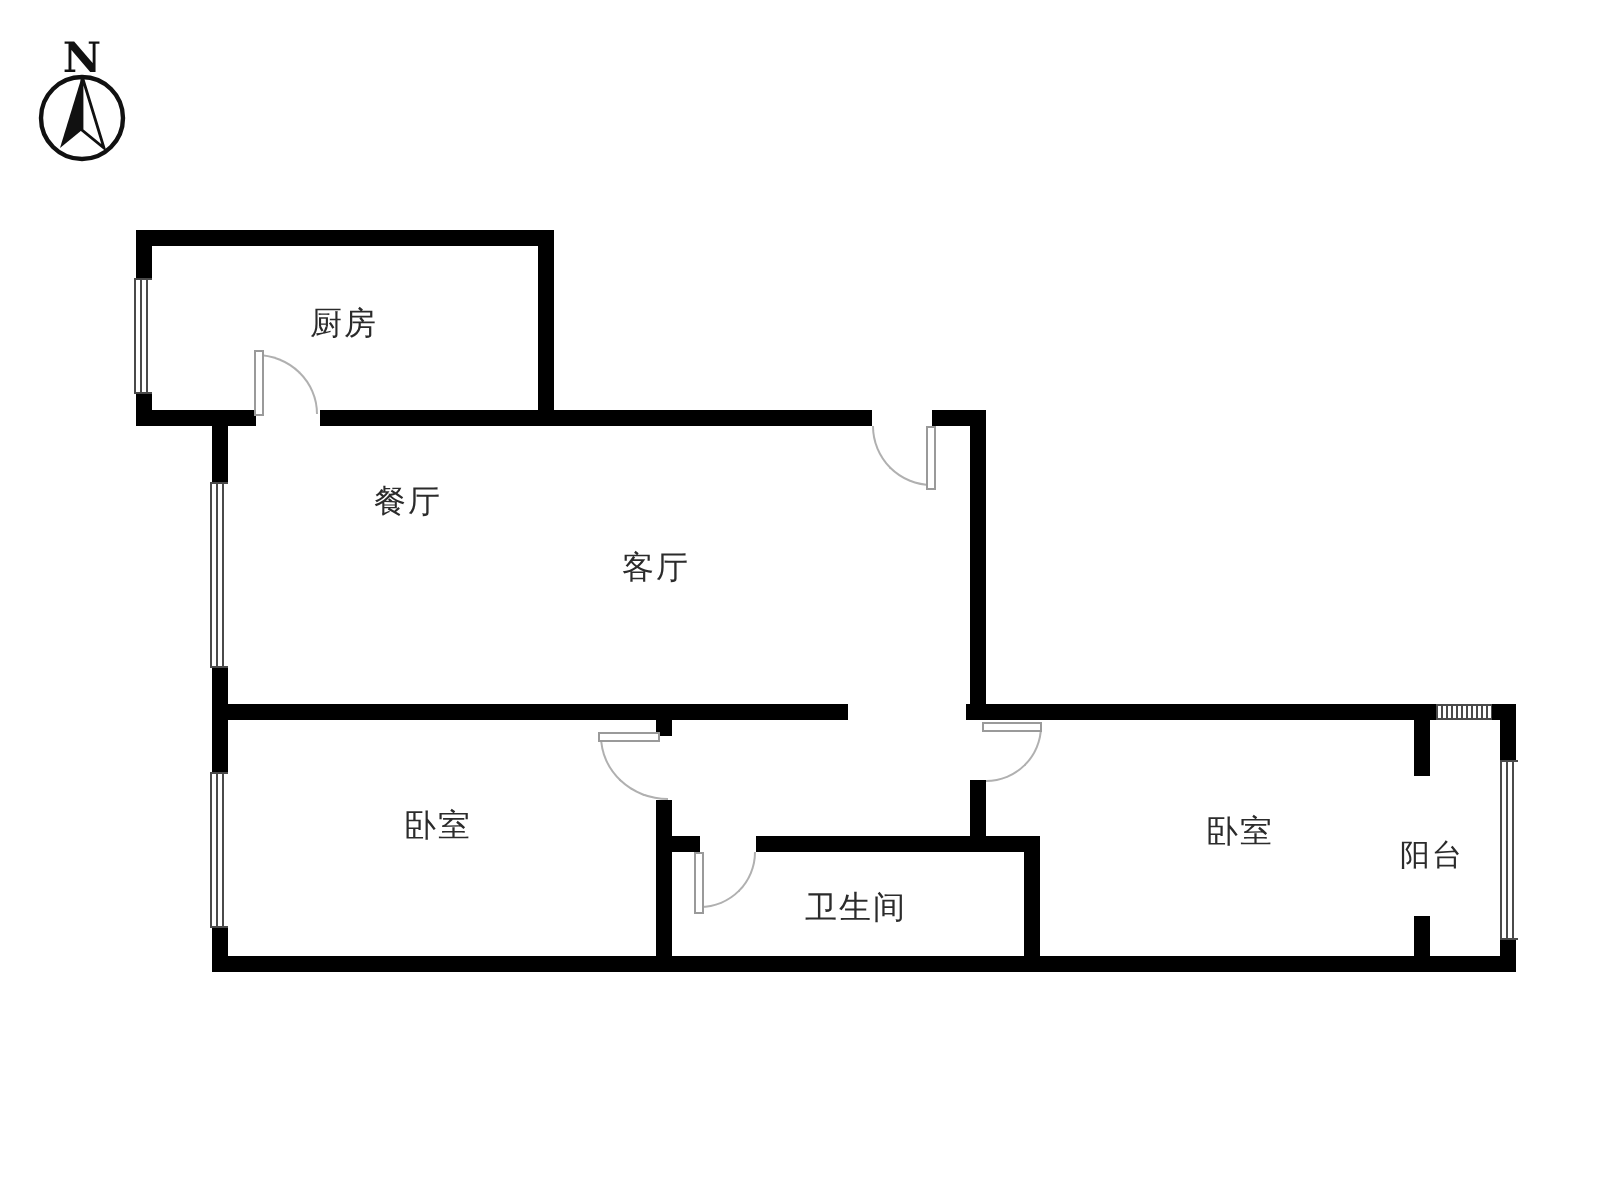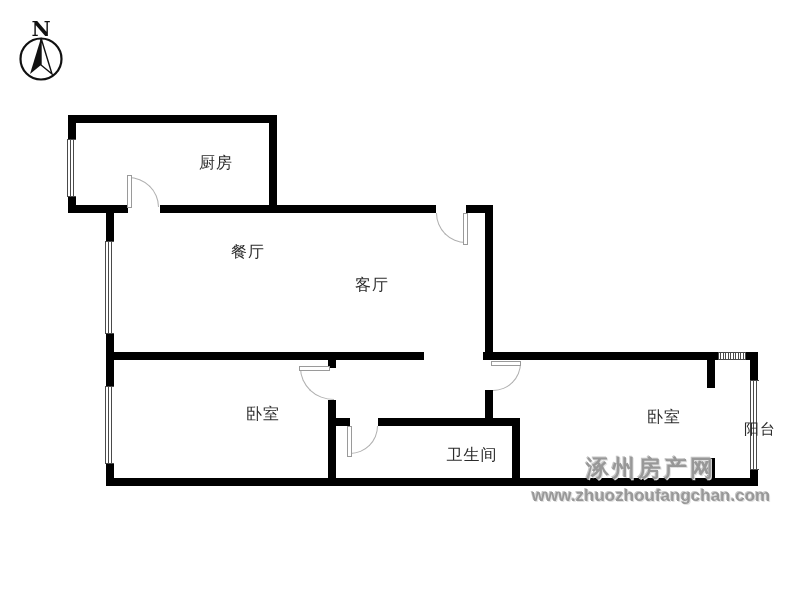--- a/index.html
+++ b/index.html
@@ -13,21 +13,21 @@
        border-top:1px solid #4a4a4a;border-bottom:1px solid #4a4a4a;box-sizing:border-box;}
   .win.dense{background-image:repeating-linear-gradient(90deg,#4a4a4a 0,#4a4a4a 1px,transparent 1px,transparent 2.5px);}
   
   .door{position:absolute;background:#fff;border:1px solid var(--door-arc,#b0b0b0);box-sizing:border-box;z-index:3;}
   .d-tr{border-radius:0 100% 0 0;border-left:none;border-bottom:none;}
   .d-bl{border-radius:0 0 0 100%;border-top:none;border-right:none;}
   .d-br{border-radius:0 0 100% 0;border-top:none;border-left:none;}
   .panel{position:absolute;background:#fff;border:1px solid #9a9a9a;box-sizing:border-box;z-index:4;}
   
   .lbl{position:absolute;transform:translate(-50%,-50%);font-size:16px;line-height:1;
-       color:var(--label-text,#2b2b2b);letter-spacing:1px;white-space:nowrap;z-index:5;margin-left:44px;}
+       color:var(--label-text,#2b2b2b);letter-spacing:1px;white-space:nowrap;z-index:5;}
   .lbl.small{font-size:15px;}
   
   .compass{position:absolute;left:12px;top:8px;z-index:5;}
   .compass text{font-family:"DejaVu Serif","Liberation Serif",serif;font-weight:bold;font-size:21px;fill:#111;}
   
   .wm{position:absolute;left:526px;top:453px;width:250px;text-align:center;z-index:6;
       color:var(--watermark-gray,#999);}
   .wm-name{font-size:23px;font-weight:bold;letter-spacing:3px;text-shadow:1px 1px 0 #e2e2e2,-1px -1px 0 #c7c7c7;}
   .wm-url{font-size:17px;font-weight:bold;letter-spacing:0px;margin-top:2px;text-shadow:1px 1px 0 #e2e2e2,-1px -1px 0 #c7c7c7;}
 </style>
@@ -96,18 +96,14 @@
   <div class="panel" style="left:347px;top:426px;width:5px;height:31px"></div>
 
   <div class="lbl" style="left:172px;top:163px">厨房</div>
   <div class="lbl" style="left:204px;top:252px">餐厅</div>
   <div class="lbl" style="left:328px;top:285px">客厅</div>
   <div class="lbl" style="left:219px;top:414px">卧室</div>
   <div class="lbl" style="left:428px;top:455px">卫生间</div>
   <div class="lbl" style="left:620px;top:417px">卧室</div>
   <div class="lbl small" style="left:716px;top:428px">阳台</div>
 
-  <div class="wm">
-    <div class="wm-name">涿州房产网</div>
-    <div class="wm-url">www.zhuozhoufangchan.com</div>
-  </div>
 
 </div>
 
 </body></html>

